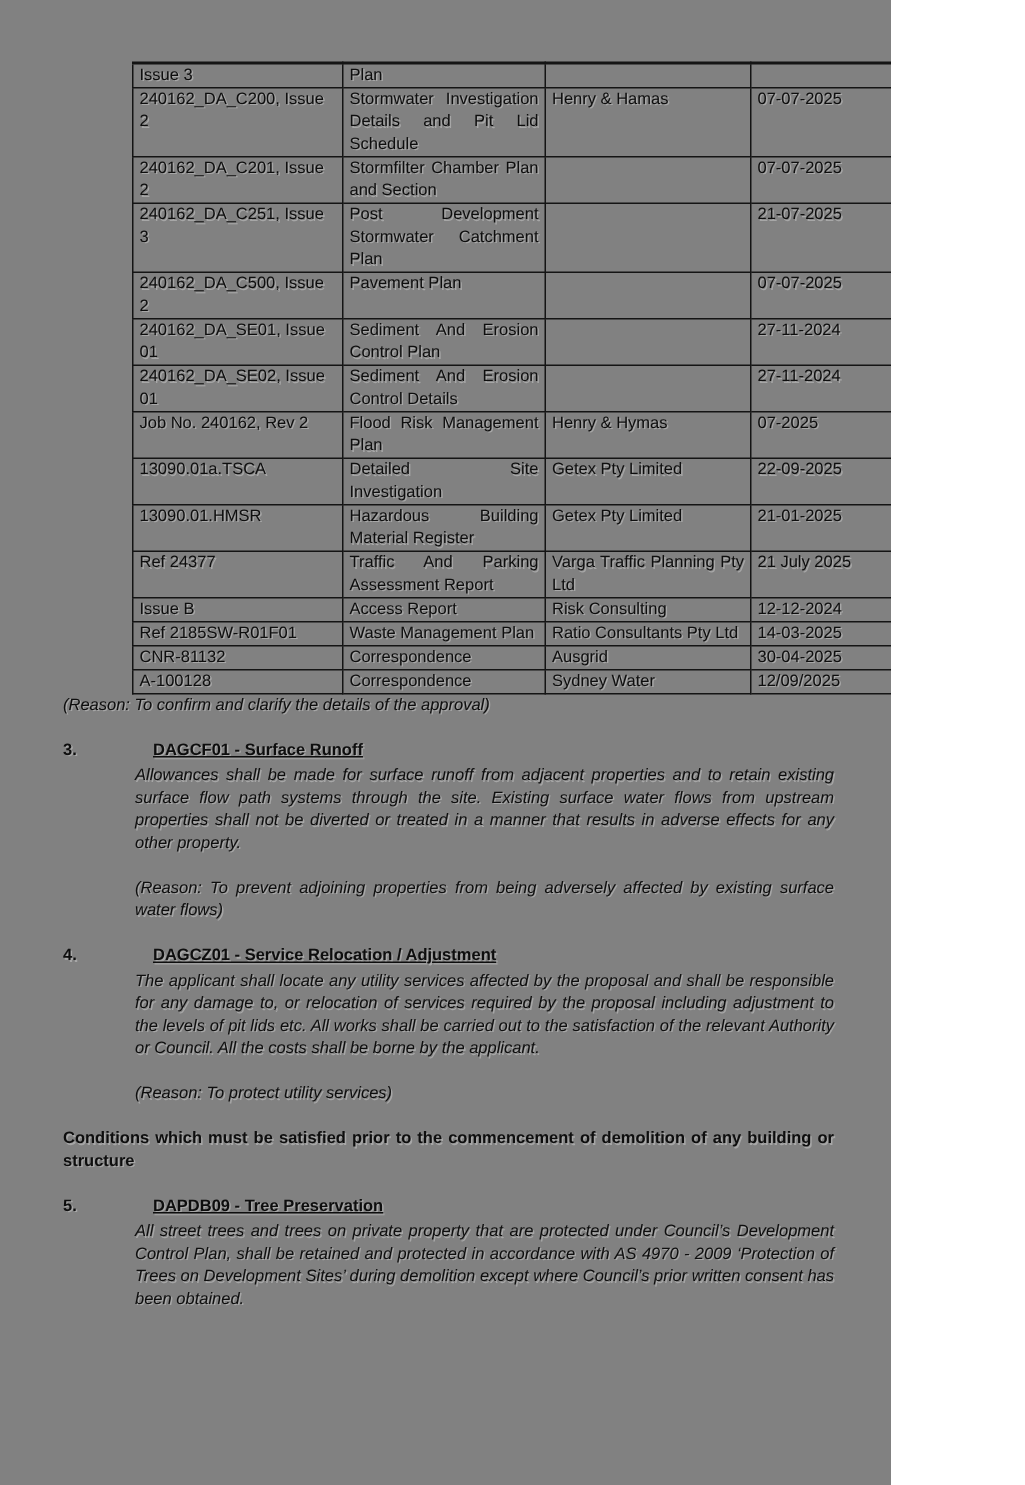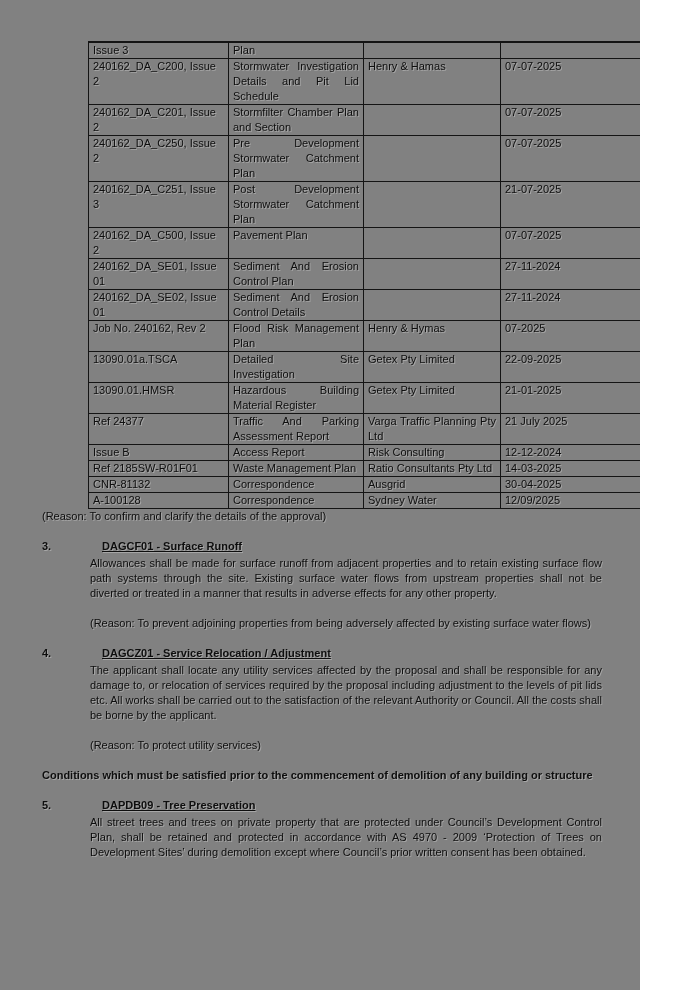--- a/index.html
+++ b/index.html
@@ -1,18 +1,18 @@
 <!DOCTYPE html>
 <html><head>
 <meta charset="utf-8">
 <style>
   html,body{margin:0;padding:0;}
   .sheet{
     position:relative;
-    width:640px;height:990px;
+    width:594px;height:990px;
     background:#818181;
     overflow:hidden;
     font-family:"Liberation Sans", sans-serif;
     font-size:11px;
     line-height:15px;
     color:#0e0e0e;
     text-shadow:1px 1px 0 rgba(255,255,255,0.30);
   }
   .content{padding:41px 38px 0 42px;}
   
@@ -36,20 +36,21 @@
   .doc-table col.c-date{width:143px;}
   .doc-table td.cell-desc, .doc-table td.cell-auth{
     text-align:justify;
     text-align-last:left;
   }
   
   .after-table{margin-top:18px;}
   p.just{
     text-align:justify;
     margin:0 0 15px 0;
+    font-style:italic;
   }
   .indent{margin-left:48px;}
   .cond{display:flex;margin:0;}
   .cond-num{width:48px;flex:0 0 48px;font-weight:bold;}
   .cond-content{flex:1;min-width:0;}
   .cond-heading{
     font-weight:bold;
     text-decoration:underline;
     margin:0 0 2px 0;
     padding-left:12px;
@@ -86,26 +87,20 @@
             <td class="cell-auth">Henry &amp; Hamas</td>
             <td class="cell-date">07-07-2025</td>
           </tr>
           <tr>
             <td class="cell-id">240162_DA_C201, Issue 2</td>
             <td class="cell-desc">Stormfilter Chamber Plan and Section</td>
             <td class="cell-auth"></td>
             <td class="cell-date">07-07-2025</td>
           </tr>
           <tr>
-            <td class="cell-id">240162_DA_C250, Issue 2</td>
-            <td class="cell-desc">Pre Development Stormwater Catchment Plan</td>
-            <td class="cell-auth"></td>
-            <td class="cell-date">07-07-2025</td>
-          </tr>
-          <tr>
             <td class="cell-id">240162_DA_C251, Issue 3</td>
             <td class="cell-desc">Post Development Stormwater Catchment Plan</td>
             <td class="cell-auth"></td>
             <td class="cell-date">21-07-2025</td>
           </tr>
           <tr>
             <td class="cell-id">240162_DA_C500, Issue 2</td>
             <td class="cell-desc">Pavement Plan</td>
             <td class="cell-auth"></td>
             <td class="cell-date">07-07-2025</td>

